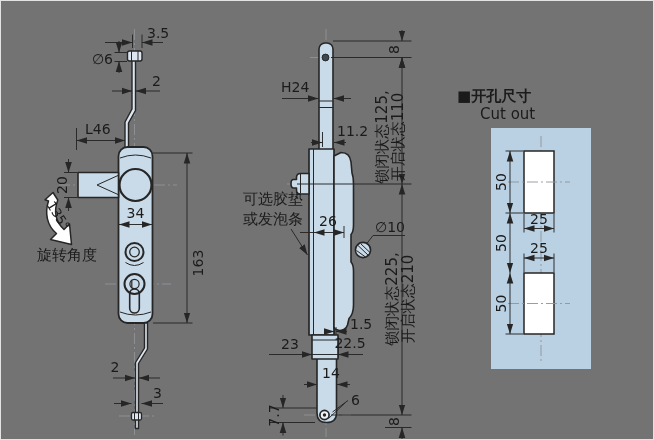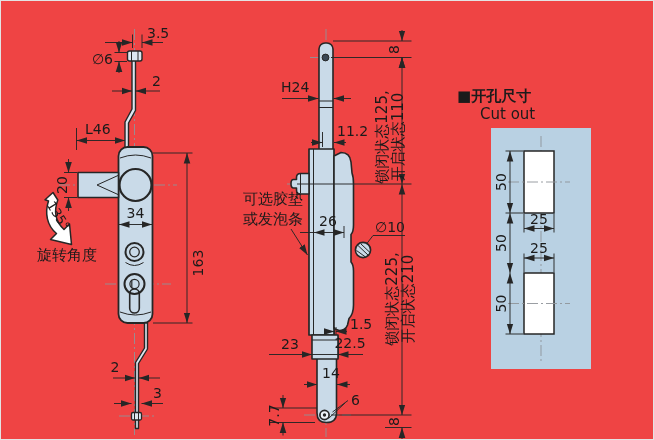--- a/index.html
+++ b/index.html
@@ -1,16 +1,16 @@
 <!DOCTYPE html>
 <html><head>
 <meta charset="utf-8">
 <style>
   html,body{margin:0;padding:0;background:#ffffff;}
-  #stage{position:relative;width:654px;height:440px;background:#ef4444;border:1px solid #e3e3e3;box-sizing:border-box;overflow:hidden;
+  #stage{position:relative;width:654px;height:440px;background:#737373;border:1px solid #e3e3e3;box-sizing:border-box;overflow:hidden;
          font-family:"DejaVu Sans","Liberation Sans",sans-serif;}
   svg{position:absolute;left:0;top:0;}
   .fl{fill:#c9dae8;stroke:#262626;stroke-width:1.6;stroke-linejoin:round;}
   .rod{fill:#dce6f0;stroke:#262626;stroke-width:1.4;stroke-linejoin:round;}
   .ol{fill:none;stroke:#262626;stroke-width:2;}
   .thin{fill:none;stroke:#262626;stroke-width:1;}
   .dim{fill:none;stroke:#262626;stroke-width:0.95;}
   .cl{fill:none;stroke:#8e9398;stroke-width:0.9;stroke-dasharray:11 3 2 3;}
   text{font-family:"DejaVu Sans","Liberation Sans",sans-serif;font-size:14px;fill:#1b1b1b;}
   .zh{font-size:15px;}

